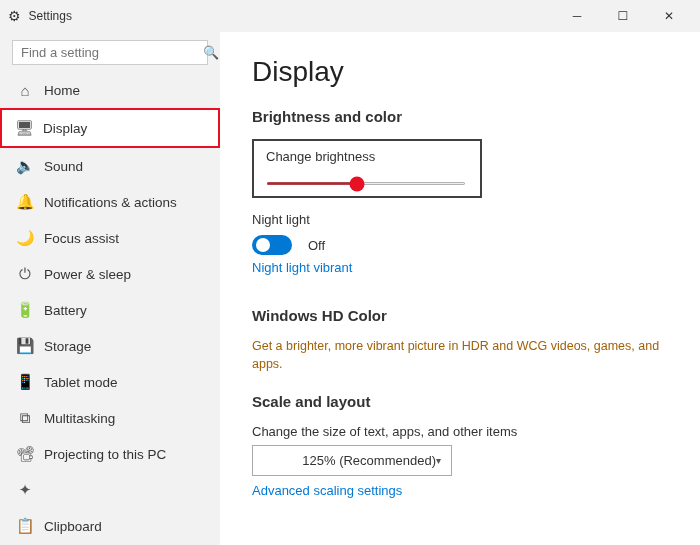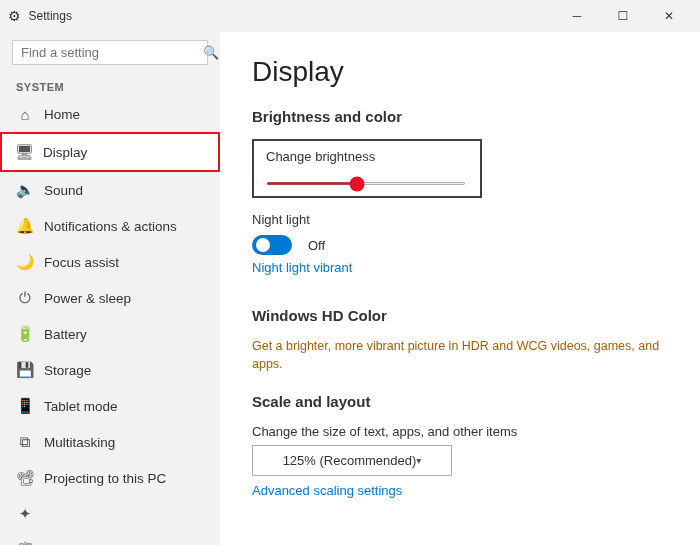--- a/index.html
+++ b/index.html
@@ -106,21 +106,21 @@
     .toggle-knob {
       position: absolute; left: 4px; top: 3px;
       width: 14px; height: 14px; background: white; border-radius: 50%;
     }
     .toggle-label { font-size: 13px; color: #333; }
     .link { color: #0078d4; font-size: 13px; cursor: pointer; text-decoration: none; margin-bottom: 16px; display: inline-block; }
     .section-divider { margin: 16px 0 14px 0; }
     .hd-color-desc { font-size: 12.5px; color: #a16207; margin-bottom: 20px; line-height: 1.4; }
     .select-label { font-size: 13px; color: #333; margin-bottom: 6px; }
     .custom-select {
-      display: flex; align-items: center; justify-content: center;
+      display: flex; align-items: center; justify-content: flex-end;
       border: 1px solid #aaa; padding: 7px 10px;
       width: 200px; cursor: pointer; background: white; font-size: 13px; color: #333;
       margin-bottom: 6px;
     }
     .custom-select-arrow { font-size: 10px; color: #555; }
     .scale-layout { margin-bottom: 16px; }
   </style>
 </head>
 <body>
 
@@ -136,21 +136,20 @@
   </div>
 </div>
 
 <div class="app-body">
 
   <div class="sidebar">
     <div class="sidebar-search">
       <input type="text" placeholder="Find a setting" style="">
       <span class="sidebar-search-icon">🔍</span>
     </div>
-    <div class="sidebar-section-label">System</div>
 
     <div class="sidebar-item">
       <span class="sidebar-icon">⌂</span>
       <span>Home</span>
     </div>
 
     <div class="sidebar-item" style="background: white; border: 2px solid #e81123; padding-left: 13px;">
       <span class="sidebar-icon">🖥</span>
       <span>Display</span>
     </div>

